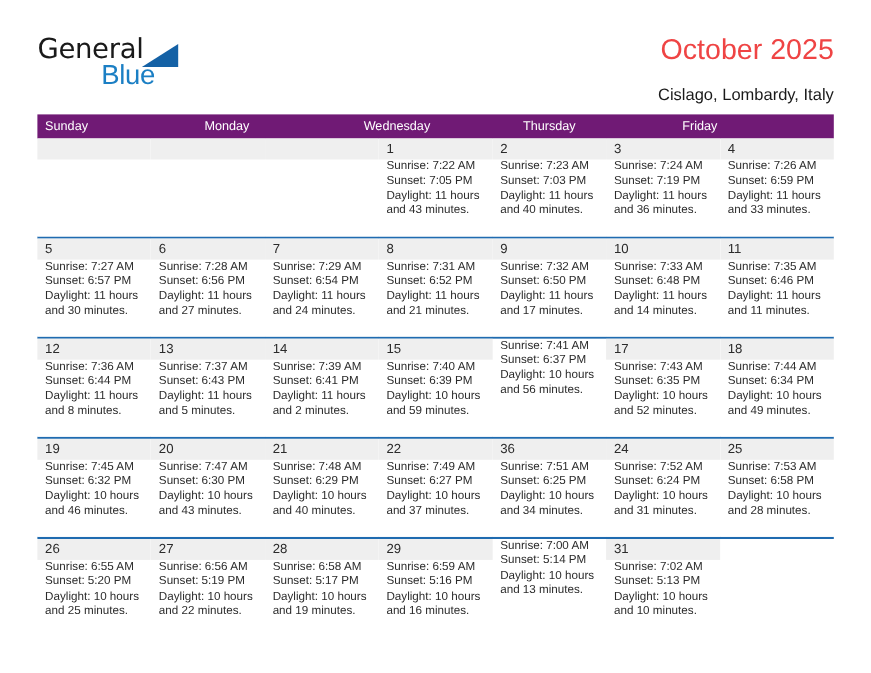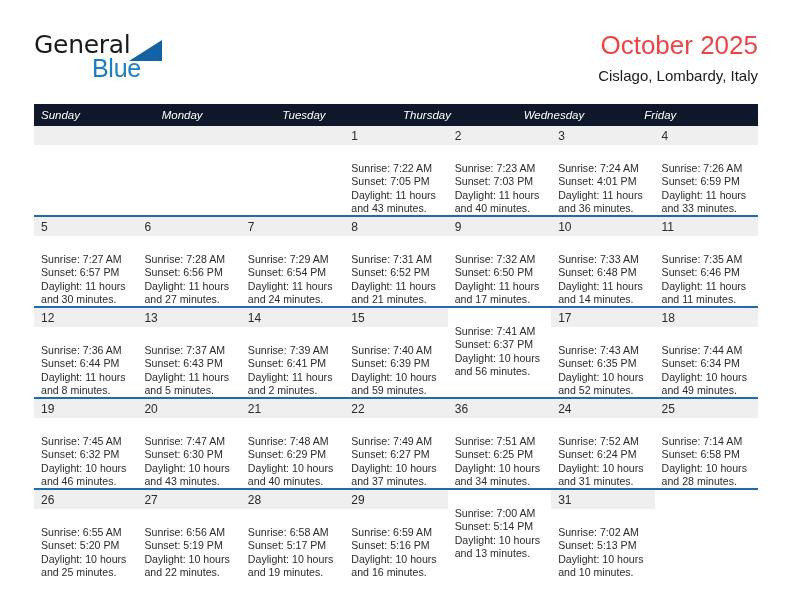--- a/index.html
+++ b/index.html
@@ -82,38 +82,37 @@
     font-weight: 400;
     line-height: 34px;
     white-space: nowrap;
   }
   .cal-subtitle {
     font-size: 15px;
     color: #1a1a1a;
     font-family: "Liberation Sans", sans-serif;
     font-weight: 400;
     line-height: 22px;
-    margin-top: 3px;
+    margin-top: 14px;
     white-space: nowrap;
   }
 
   
   .calendar {
     position: absolute;
     left: 34px;
     top: 104px;
     width: 724px;
   }
 
   .weekdays {
     display: grid;
-    grid-template-columns: repeat(6, 1fr);
-    background: #0f172a;
+    grid-template-columns: repeat(5, 1fr);
+    background: #701a75;
     height: 22px;
-    font-style: italic;
   }
   .weekday {
     color: #ffffff;
     font-size: 11.5px;
     line-height: 22px;
     padding-left: 7px;
     font-family: "Liberation Sans", sans-serif;
     box-sizing: border-box;
     white-space: nowrap;
   }
@@ -140,21 +139,21 @@
   .daynum {
     font-size: 12px;
     line-height: 19px;
     color: #2b2b2b;
     font-family: "Liberation Sans", sans-serif;
   }
   .daycell.blank .numband { background: #efefef; }
   .daycell.blank-after .numband { background: #ffffff; }
 
   .details {
-    padding: 17px 7px 0 7px;
+    padding: 0 7px 0 7px;
     font-size: 10.6px;
     line-height: 13.4px;
     color: #2b2b2b;
     font-family: "Liberation Sans", sans-serif;
   }
   .details div { white-space: nowrap; }
 </style>
 </head>
 <body>
 
@@ -172,23 +171,22 @@
       <div class="cal-title">October 2025</div>
       <div class="cal-subtitle">Cislago, Lombardy, Italy</div>
     </div>
 
   </div>
 
   <div class="calendar">
     <div class="weekdays" id="weekdays-row">
         <div class="weekday">Sunday</div>
         <div class="weekday">Monday</div>
-        <div class="weekday">Tuesday</div>
+        <div class="weekday">Wednesday</div>
         <div class="weekday">Thursday</div>
-        <div class="weekday">Wednesday</div>
         <div class="weekday">Friday</div>
         <div class="weekday">Saturday</div>
       </div>
     <div id="weeks-container">
         <div class="week first">
           <div class="daycell blank">
             <div class="numband"><span class="daynum"></span></div>
           </div>
           <div class="daycell blank">
             <div class="numband"><span class="daynum"></span></div>
@@ -211,21 +209,21 @@
               <div>Sunrise: 7:23 AM</div>
               <div>Sunset: 7:03 PM</div>
               <div>Daylight: 11 hours</div>
               <div>and 40 minutes.</div>
             </div>
           </div>
           <div class="daycell">
             <div class="numband"><span class="daynum">3</span></div>
             <div class="details">
               <div>Sunrise: 7:24 AM</div>
-              <div>Sunset: 4:01 PM</div>
+              <div>Sunset: 7:19 PM</div>
               <div>Daylight: 11 hours</div>
               <div>and 36 minutes.</div>
             </div>
           </div>
           <div class="daycell">
             <div class="numband"><span class="daynum">4</span></div>
             <div class="details">
               <div>Sunrise: 7:26 AM</div>
               <div>Sunset: 6:59 PM</div>
               <div>Daylight: 11 hours</div>
@@ -413,21 +411,21 @@
             <div class="details">
               <div>Sunrise: 7:52 AM</div>
               <div>Sunset: 6:24 PM</div>
               <div>Daylight: 10 hours</div>
               <div>and 31 minutes.</div>
             </div>
           </div>
           <div class="daycell">
             <div class="numband"><span class="daynum">25</span></div>
             <div class="details">
-              <div>Sunrise: 7:14 AM</div>
+              <div>Sunrise: 7:53 AM</div>
               <div>Sunset: 6:58 PM</div>
               <div>Daylight: 10 hours</div>
               <div>and 28 minutes.</div>
             </div>
           </div>
         </div>
         <div class="week">
           <div class="daycell">
             <div class="numband"><span class="daynum">26</span></div>
             <div class="details">

